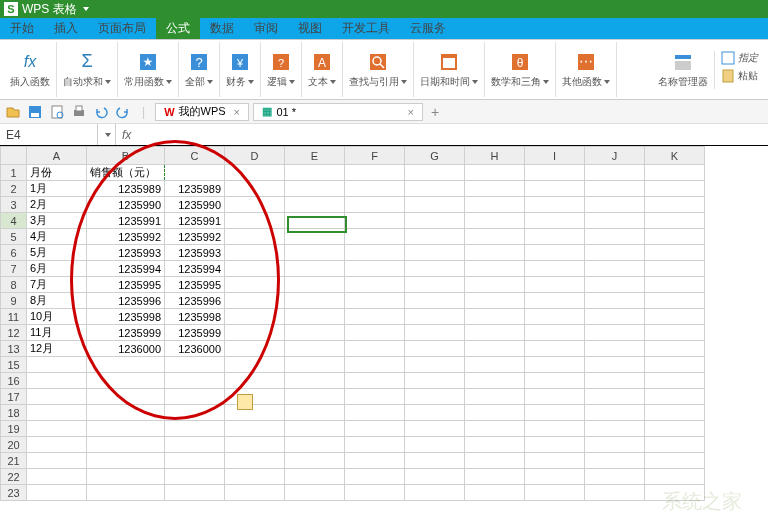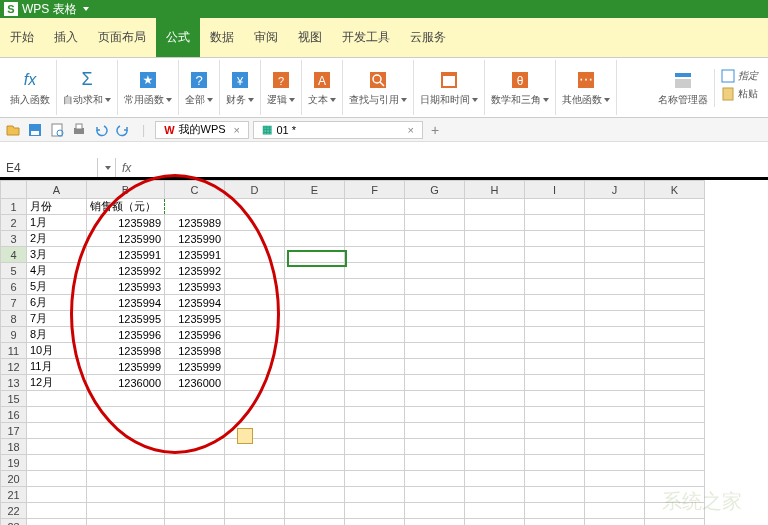--- a/index.html
+++ b/index.html
@@ -1,35 +1,35 @@
 <!DOCTYPE html>
 <html><head>
 <meta charset="utf-8">
 <style>
 * { margin: 0; padding: 0; box-sizing: border-box; font-family: "Microsoft YaHei", Arial, sans-serif; }
 body { background: #fff; width: 768px; height: 525px; overflow: hidden; font-size: 12px; }
 .titlebar { background: #2f8f2f; color: #fff; height: 18px; display: flex; align-items: center; padding: 0 4px; }
 .titlebar .logo { width: 14px; height: 14px; background: #fff; color: #2f8f2f; font-weight: bold; text-align: center; line-height: 14px; font-size: 11px; margin-right: 4px; }
-.menubar { background: #fef9c3; height: 40px; display: flex; align-items: center; border-bottom: 1px solid #ccc; text-align: right; }
+.menubar { background: #0ea5e9; height: 22px; display: flex; align-items: center; border-bottom: 1px solid #ccc; text-align: right; }
 .menubar .tab { padding: 0 10px; height: 100%; display: flex; align-items: center; color: #444; cursor: pointer; }
 .menubar .tab.active { background: #2f8f2f; color: #fff; }
 .ribbon { background: #fff; height: 60px; display: flex; align-items: center; border-bottom: 1px solid #ccc; padding: 2px 4px; }
 .ribbon-group { display: flex; flex-direction: column; align-items: center; justify-content: center; height: 100%; padding: 0 6px; border-right: 1px solid #e0e0e0; }
 .ribbon-icon { width: 22px; height: 22px; display: flex; align-items: center; justify-content: center; margin-bottom: 2px; }
 .ribbon-label { font-size: 10px; color: #555; white-space: nowrap; }
 .arrow-down { display: inline-block; width: 0; height: 0; border-left: 3px solid transparent; border-right: 3px solid transparent; border-top: 4px solid #666; margin-left: 2px; vertical-align: middle; }
 .ribbon-right { margin-left: auto; display: flex; }
 .qat { background: #f5f5f5; height: 24px; display: flex; align-items: center; padding: 0 4px; border-bottom: 1px solid #ddd; }
 .qat-icon { width: 18px; height: 18px; margin-right: 4px; display: flex; align-items: center; justify-content: center; cursor: pointer; }
 .doc-tab { display: flex; align-items: center; padding: 0 8px; border: 1px solid #ccc; background: #fff; height: 18px; margin-left: 4px; font-size: 11px; }
 .doc-tab .wlogo { color: #d00; font-weight: bold; margin-right: 4px; }
 .doc-tab .xlogo { color: #2a8; font-weight: bold; margin-right: 4px; }
 .doc-tab .close { margin-left: 8px; color: #888; cursor: pointer; }
 .plus { margin-left: 8px; color: #888; font-size: 14px; cursor: pointer; }
-.namebox-row { height: 22px; display: flex; align-items: center; border-bottom: 3px solid #000000; margin-top: 16px; }
+.namebox-row { height: 22px; display: flex; align-items: center; border-bottom: 1px solid #000000; }
 .namebox { width: 98px; height: 100%; border-right: 1px solid #ccc; padding: 0 6px; display: flex; align-items: center; color: #444; }
 .fx-label { padding: 0 6px; color: #666; font-style: italic; }
 .sheet { position: relative; }
 .grid { border-collapse: collapse; }
 .grid th, .grid td { border: 1px solid #d0d0d0; font-size: 11px; font-weight: normal; }
 .corner { width: 26px; height: 18px; background: #eee; }
 .colhead { width: 60px; height: 18px; background: #eee; text-align: center; color: #444; }
 .rowhead { width: 26px; background: #eee; text-align: center; color: #444; }
 .cell { width: 60px; height: 16px; padding: 0 3px; background: #fff; }
 .cell.txt { text-align: left; }

